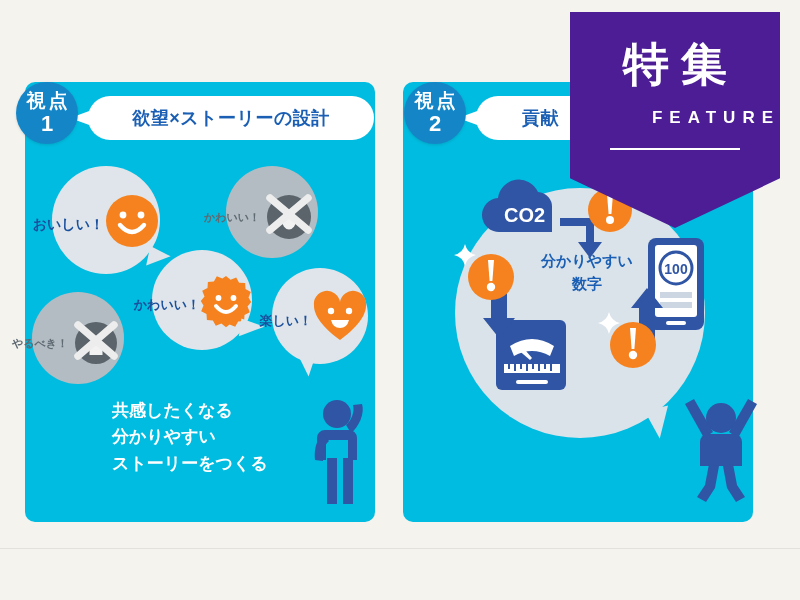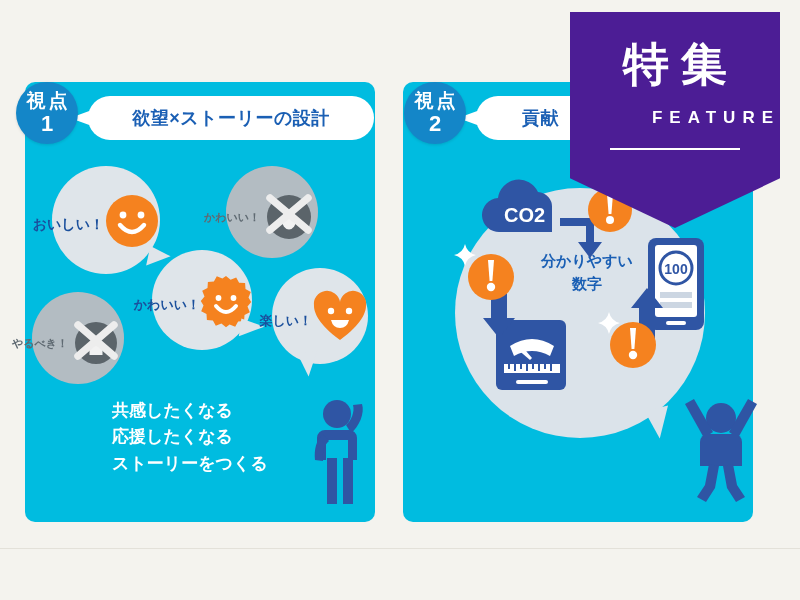--- a/index.html
+++ b/index.html
@@ -216,21 +216,21 @@
         <path d="M28 48 C6 32 2 20 2 14 A13 13 0 0 1 28 10 A13 13 0 0 1 54 14 C54 20 50 32 28 48Z" fill="#f5821f"></path>
         <circle cx="19" cy="19" r="3.2" fill="#ffffff"></circle>
         <circle cx="37" cy="19" r="3.2" fill="#ffffff"></circle>
         <path d="M19 28 h18 q-2 8 -9 8 q-7 0 -9 -8Z" fill="#ffffff"></path>
       </svg>
     </span>
   </div>
   <div class="tail tail-tanoshii"></div>
 
   <div class="caption" id="cap-1">共感したくなる
-応援したくなる
+分かりやすい
 ストーリーをつくる</div>
 
   <div style="position:absolute;left:303px;top:388px;z-index:9;">
     <svg width="76" height="120" viewBox="0 0 76 120">
       <g fill="#2f55a4">
         <circle cx="34" cy="26" r="14"></circle>
         <path d="M22 42 h24 a8 8 0 0 1 8 8 v22 h-9 v-20 h-22 v20 h-9 v-22 a8 8 0 0 1 8 -8Z"></path>
         <path d="M20 46 c-7 6 -9 16 -8 26 l8 1 c-1 -9 1 -16 6 -20Z"></path>
         <path d="M48 45 c8 -6 14 -20 11 -29 l-9 1 c2 7 -2 16 -7 20Z"></path>
         <path d="M24 70 h10 v46 h-10Z"></path>

